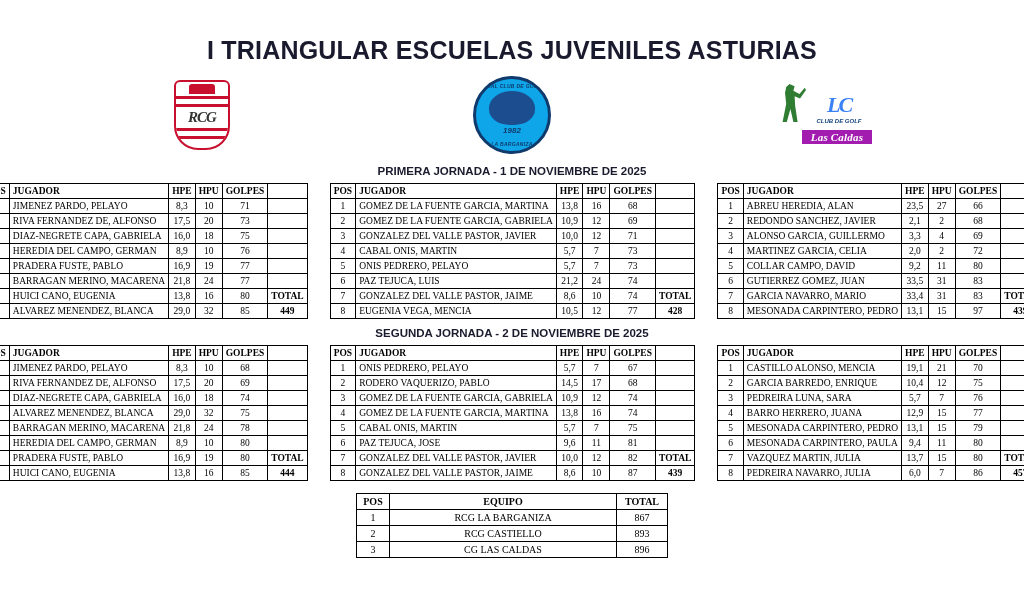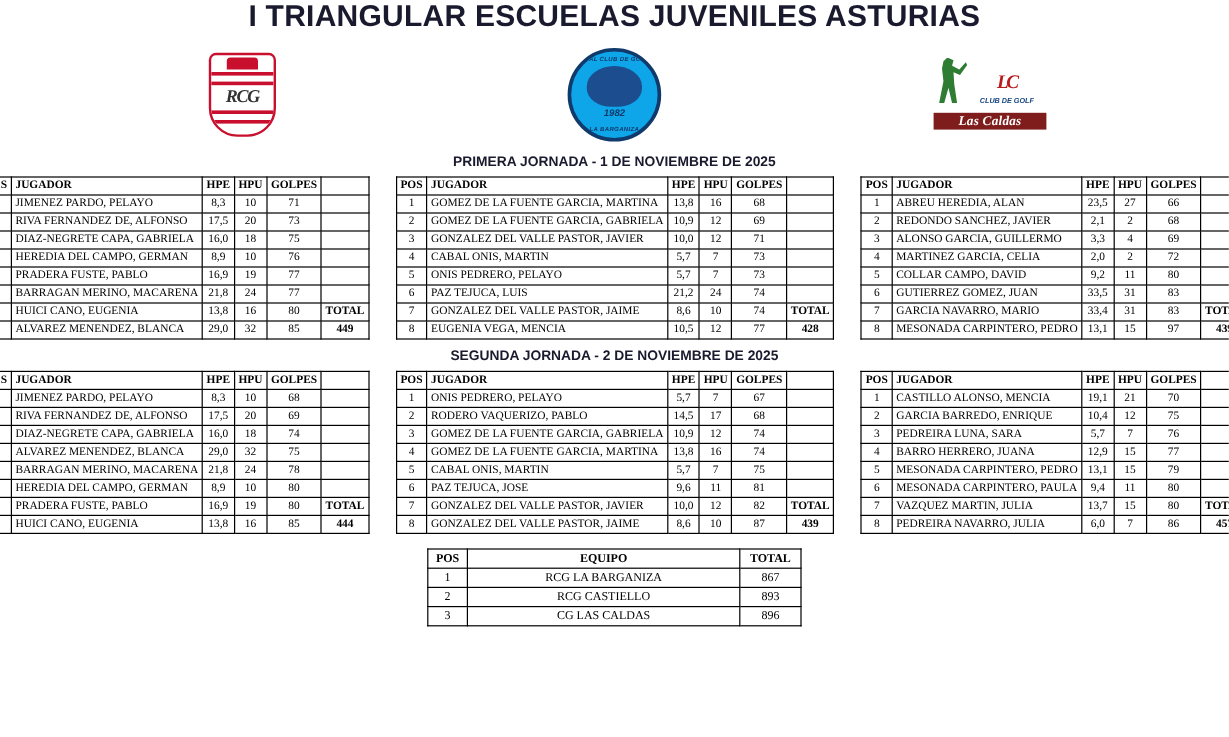--- a/index.html
+++ b/index.html
@@ -14,20 +14,21 @@
     color: #000000;
     overflow: hidden;
     position: relative;
   }
   .page-title {
     text-align: center;
     font-family: "Liberation Sans", sans-serif;
     font-weight: bold;
     font-size: 25px;
     letter-spacing: 0.2px;
+    margin-top: 36px;
     color: #1a1a2e;
   }
   .logos {
     display: flex;
     justify-content: center;
     align-items: center;
     gap: 200px;
     margin-top: 12px;
     height: 76px;
     font-style: italic;
@@ -149,48 +150,48 @@
   .crest3 .lcbox {
     position: absolute;
     right: 4px;
     top: 4px;
     width: 62px;
     height: 34px;
     display: flex;
     align-items: center;
     justify-content: center;
     font-family: "Liberation Serif", serif;
-    font-size: 16px;
-    font-weight: bold;
-    color: #b91c1c;
+    font-size: 22px;
+    font-weight: bold;
+    color: #3b82f6;
     letter-spacing: -2px;
   }
   .crest3 .clubtxt {
     position: absolute;
     right: 6px;
     top: 34px;
     width: 58px;
     text-align: center;
     font-family: "Liberation Sans", sans-serif;
     font-size: 6px;
     font-weight: bold;
     color: #14457f;
   }
   .crest3 .caldas {
     position: absolute;
     right: 2px;
     bottom: 2px;
     width: 70px;
-    background: #7f1d1d;
+    background: #a21caf;
     color: #ffffff;
     text-align: center;
     font-family: "Liberation Serif", serif;
     font-size: 11px;
     font-weight: bold;
-    padding: 1px 12px;
+    padding: 1px 0;
     letter-spacing: 0.2px;
   }
   .round-title {
     text-align: center;
     font-family: "Liberation Sans", sans-serif;
     font-weight: bold;
     font-size: 11.5px;
     color: #1a1a2e;
   }
   .round-title.r1 { margin-top: 12px; }

